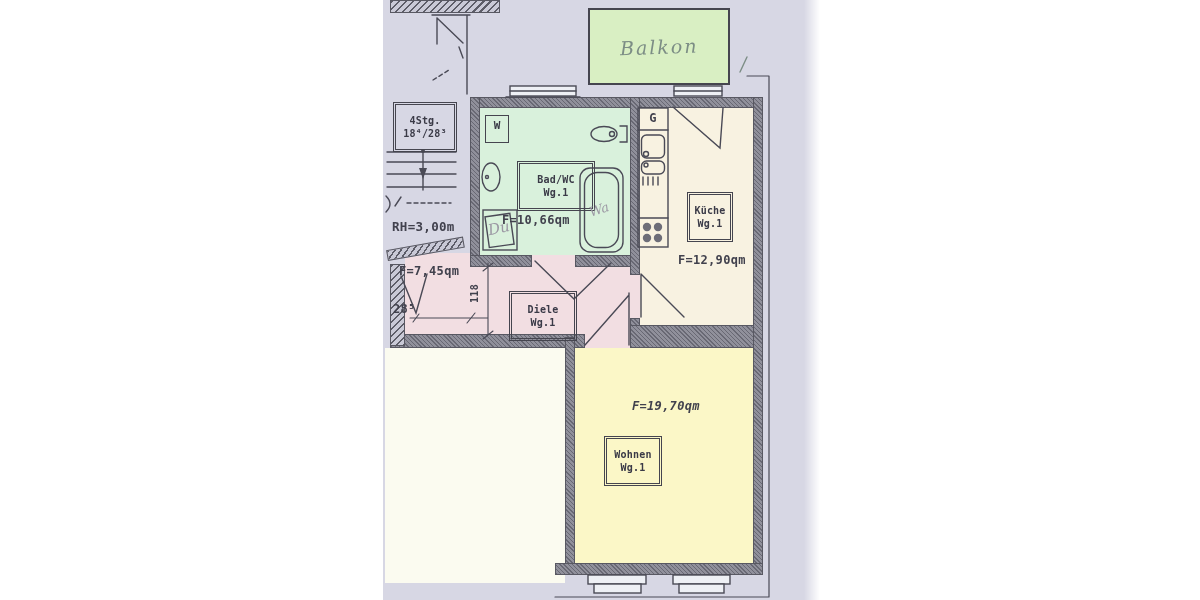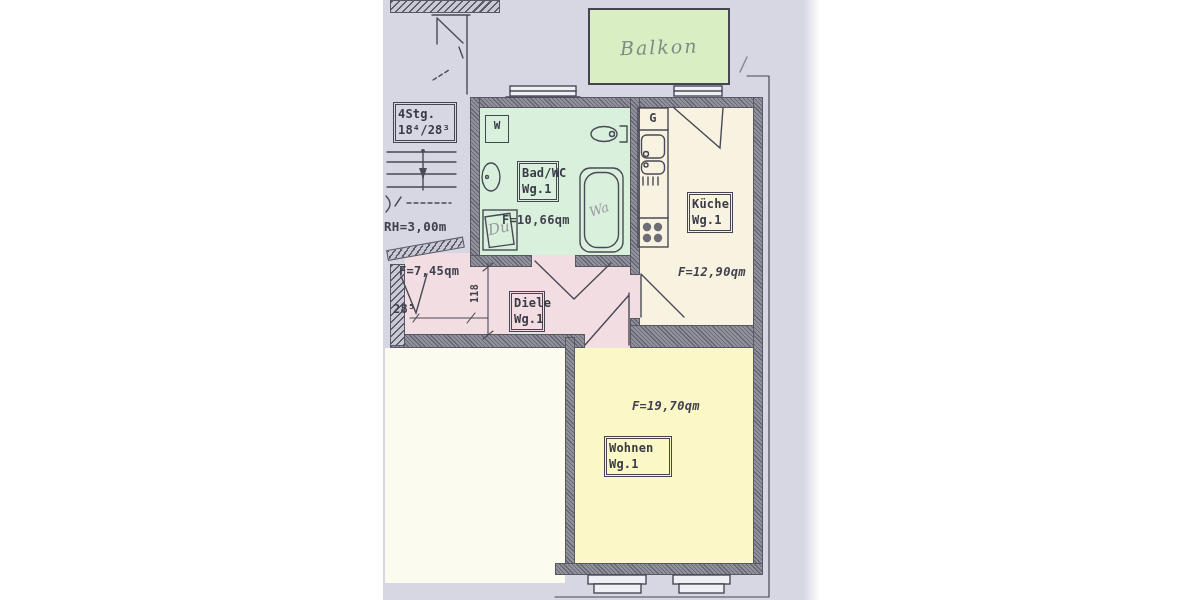--- a/index.html
+++ b/index.html
@@ -8,22 +8,22 @@
         font-family:"DejaVu Sans Mono","Liberation Mono",monospace;}
   .scan{position:absolute;left:383px;top:0;width:437px;height:600px;background:#d7d7e4;}
   .scan::after{content:"";position:absolute;right:0;top:0;width:16px;height:100%;
         background:linear-gradient(to right,rgba(215,215,228,0),#ffffff);pointer-events:none;}
   .fill{position:absolute;}
   .wall{position:absolute;background:#90909b;border:1px solid #585862;box-sizing:border-box;
         background-image:repeating-linear-gradient(45deg,rgba(40,40,52,.38) 0 1px,transparent 1px 3px);}
   .hatch{position:absolute;background:#c9c9d6;border:1px solid #585862;box-sizing:border-box;
         background-image:repeating-linear-gradient(135deg,#5d5d68 0 1.5px,transparent 1.5px 5px);}
   svg.lines{position:absolute;left:0;top:0;}
-  .lblbox{position:absolute;border:3px double #45454f;color:#3a3a47;
-        font-size:12px;font-weight:700;line-height:1.3;padding:2px 2px;box-sizing:border-box;
+  .lblbox{position:absolute;border:3px double #45454f;color:#3a3a47;text-align:center;
+        font-size:10px;font-weight:700;line-height:1.3;padding:9px 2px;box-sizing:border-box;
         letter-spacing:0.2px;}
   .sbox{position:absolute;border:1.5px solid #45454f;color:#3a3a47;text-align:center;
         font-size:11px;font-weight:700;box-sizing:border-box;}
   .atext{position:absolute;color:#41414d;font-size:12px;font-weight:700;letter-spacing:0.3px;white-space:nowrap;}
   .hand{position:absolute;font-family:"DejaVu Serif","Liberation Serif",serif;font-style:italic;
         white-space:nowrap;}
   .balcony{position:absolute;border:2px solid #45454f;box-sizing:border-box;
         display:flex;align-items:center;justify-content:center;}
 </style>
 </head>
@@ -126,48 +126,48 @@
           <circle cx="264" cy="238" r="4.2"></circle>
             <circle cx="275" cy="238" r="4.2"></circle>
         </g>
       </g>
     </svg>
 
     <div class="lblbox" style="left:10px;top:102px;width:64px;">
       <span>4Stg.</span><br>
       <span>18⁴/28³</span>
     </div>
-    <div class="atext" style="left:1px;top:219px;font-size:12.5px;">RH=3,00m</div>
+    <div class="atext" style="left:1px;top:219px;font-size:12.5px;padding-left:8px;">RH=3,00m</div>
 
     <div class="sbox" style="left:102px;top:115px;width:24px;height:28px;padding-top:3px;">
       <span>W</span>
     </div>
-    <div class="lblbox" style="left:134px;top:161px;width:42px;">
+    <div class="lblbox" style="left:134px;top:161px;width:78px;">
       <span>Bad/WC</span><br>
       <span>Wg.1</span>
     </div>
     <div class="atext" style="left:119px;top:213px;">F=10,66qm</div>
     <div class="hand" style="left:105px;top:219px;font-size:15px;color:#9b97a3;transform:rotate(-12deg);">Du</div>
     <div class="hand" style="left:206px;top:202px;font-size:13px;color:#9b97a3;transform:rotate(-18deg);">Wa</div>
 
     <div class="atext" style="left:256px;top:111px;width:28px;text-align:center;font-size:12px;">G</div>
     <div class="lblbox" style="left:304px;top:192px;width:46px;">
       <span>Küche</span><br>
       <span>Wg.1</span>
     </div>
-    <div class="atext" style="left:295px;top:265px;font-style:italic;">F=12,90qm</div>
+    <div class="atext" style="left:295px;top:253px;">F=12,90qm</div>
 
-    <div class="lblbox" style="left:126px;top:291px;width:36px;">
+    <div class="lblbox" style="left:126px;top:291px;width:68px;">
       <span>Diele</span><br>
       <span>Wg.1</span>
     </div>
     <div class="atext" style="left:16px;top:264px;">F=7,45qm</div>
     <div class="atext" style="left:10px;top:302px;">28⁵</div>
     <div class="atext" style="left:82px;top:288px;font-size:10px;transform:rotate(-90deg);">118</div>
 
-    <div class="lblbox" style="left:221px;top:436px;width:68px;">
+    <div class="lblbox" style="left:221px;top:436px;width:58px;">
       <span>Wohnen</span><br>
       <span>Wg.1</span>
     </div>
     <div class="atext" style="left:249px;top:399px;font-style:italic;">F=19,70qm</div>
 
   </div>
 </div>
 
 </body></html>

